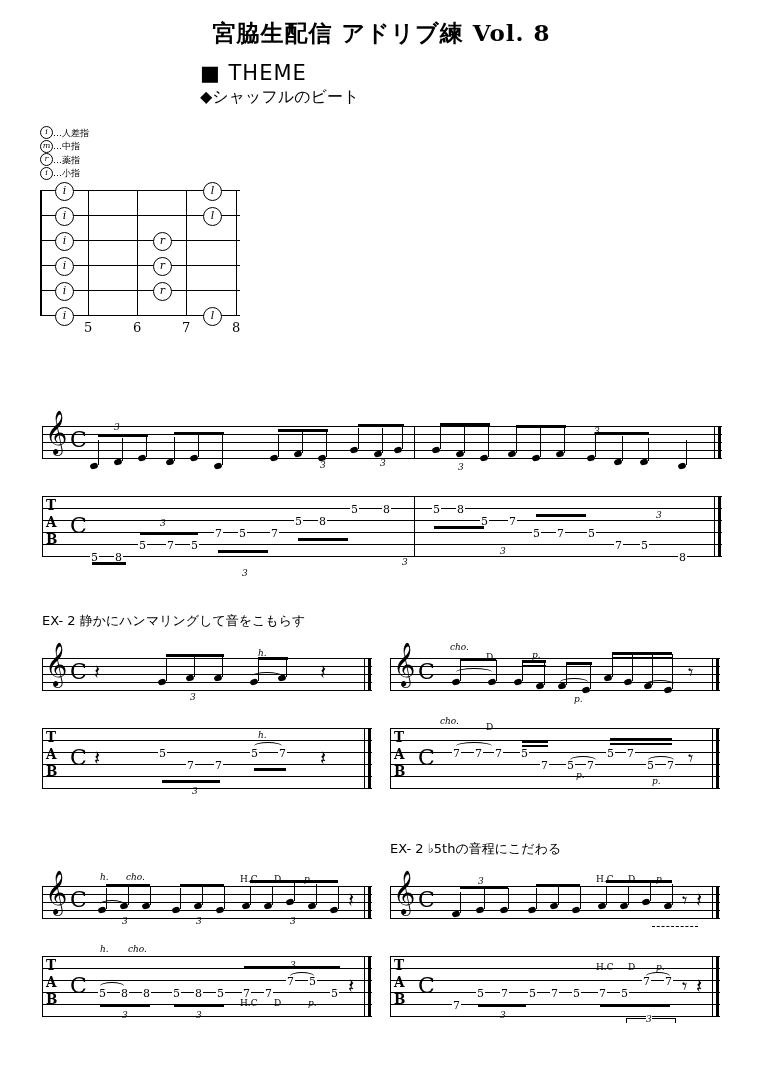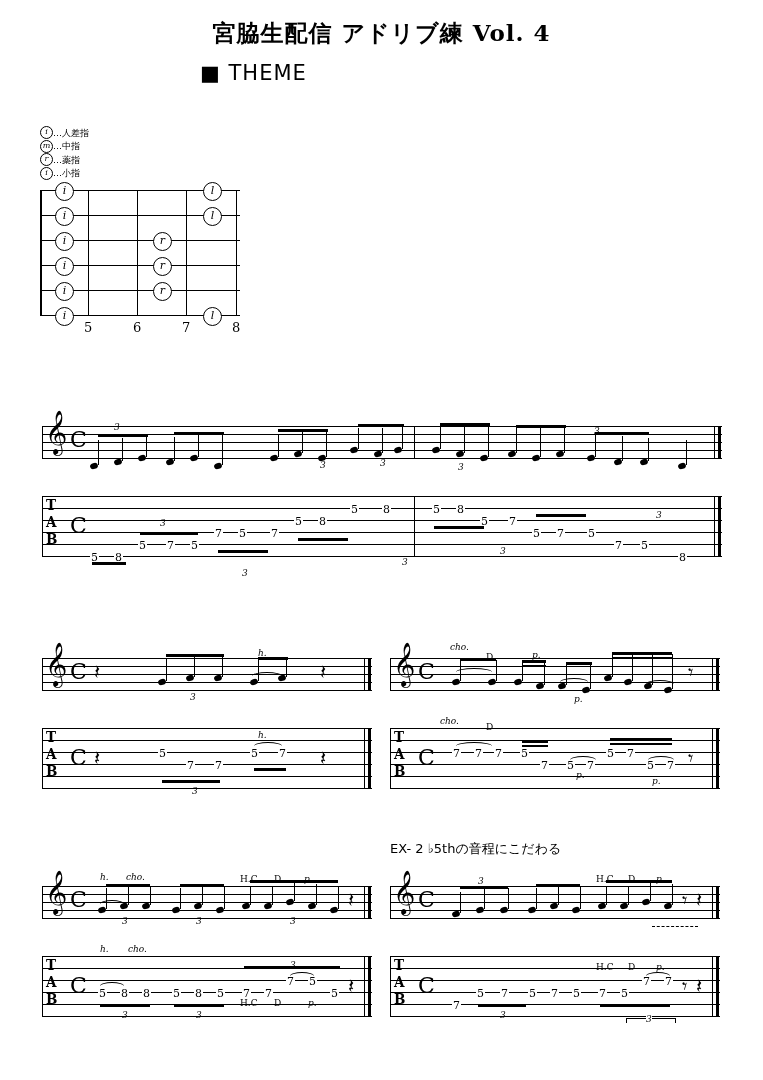--- a/index.html
+++ b/index.html
@@ -73,24 +73,25 @@
   .rest{position:absolute;font-size:20px;font-family:"DejaVu Serif", serif;}
   .slur{position:absolute;border-top:1.2px solid #000;border-radius:50%;height:7px;}
   .dash{position:absolute;border-top:1px dashed #000;}
   .tripbr{position:absolute;border-top:1px solid #000;height:4px;border-left:1px solid #000;border-right:1px solid #000;}
 </style>
 </head>
 <body>
 
 <div class="page">
 
-  <div class="title">宮脇生配信 アドリブ練 Vol. 4</div>
+  <div class="title">宮脇生配信 アドリブ練 Vol. 8</div>
 
   <div class="theme">
     <div class="t-line t-head">■ THEME</div>
+    <div class="t-line t-sub">◆シャッフルのビート</div>
   </div>
 
   <div class="legend">
     <div class="row"><span class="circle-i">i</span><span class="txt">…人差指</span></div>
     <div class="row"><span class="circle-i">m</span><span class="txt">…中指</span></div>
     <div class="row"><span class="circle-i">r</span><span class="txt">…薬指</span></div>
     <div class="row"><span class="circle-i">i</span><span class="txt">…小指</span></div>
   </div>
 
   <div class="fret-wrap">
@@ -254,20 +255,21 @@
     <div class="beam" style="left:256px;top:120px;width:50px;"></div>
     <div class="beam" style="left:392px;top:108px;width:50px;"></div>
     <div class="beam" style="left:494px;top:96px;width:50px;"></div>
     <div class="trip" style="left:118px;top:100px;">3</div>
     <div class="trip" style="left:200px;top:150px;">3</div>
     <div class="trip" style="left:360px;top:139px;">3</div>
     <div class="trip" style="left:458px;top:128px;">3</div>
     <div class="trip" style="left:614px;top:92px;">3</div>
   </div>
 
+  <div class="cap" style="top:612px;left:42px;">EX- 2  静かにハンマリングして音をこもらす</div>
   <div class="sys" style="top:650px;left:42px;width:330px;height:150px;">
     <div class="staff-line" style="left:0;top:8px;width:330px;"></div>
     <div class="staff-line" style="left:0;top:16px;width:330px;"></div>
     <div class="staff-line" style="left:0;top:24px;width:330px;"></div>
     <div class="staff-line" style="left:0;top:32px;width:330px;"></div>
     <div class="staff-line" style="left:0;top:40px;width:330px;"></div>
     <div class="bar-v" style="left:0;top:8px;height:33px;"></div>
     <div class="bar-v" style="left:322px;top:8px;height:33px;"></div>
     <div class="bar-thick" style="left:326px;top:8px;height:33px;"></div>
     <div class="clef" style="left:3px;top:-5px;">𝄞</div>

